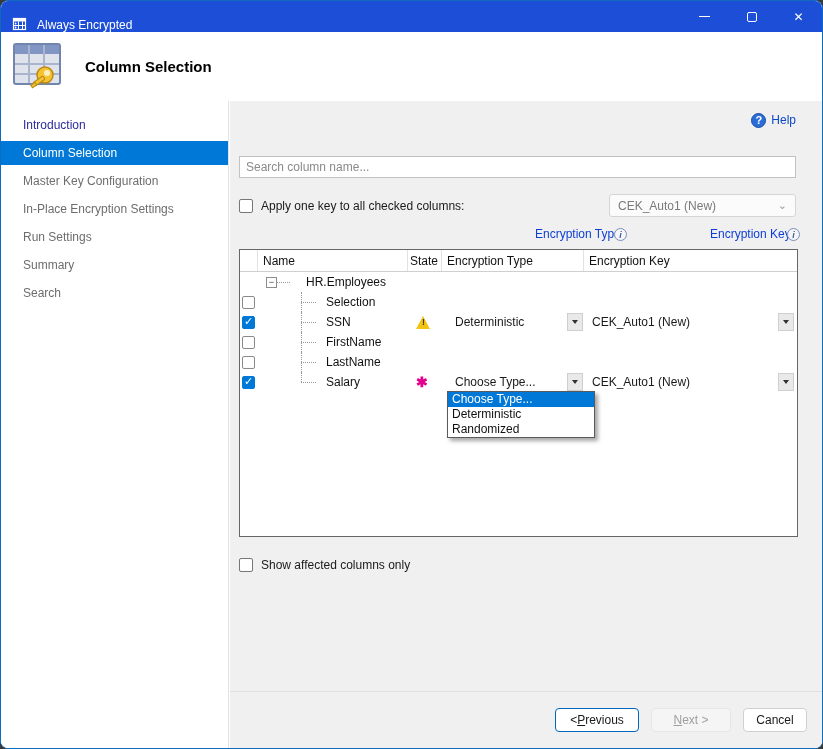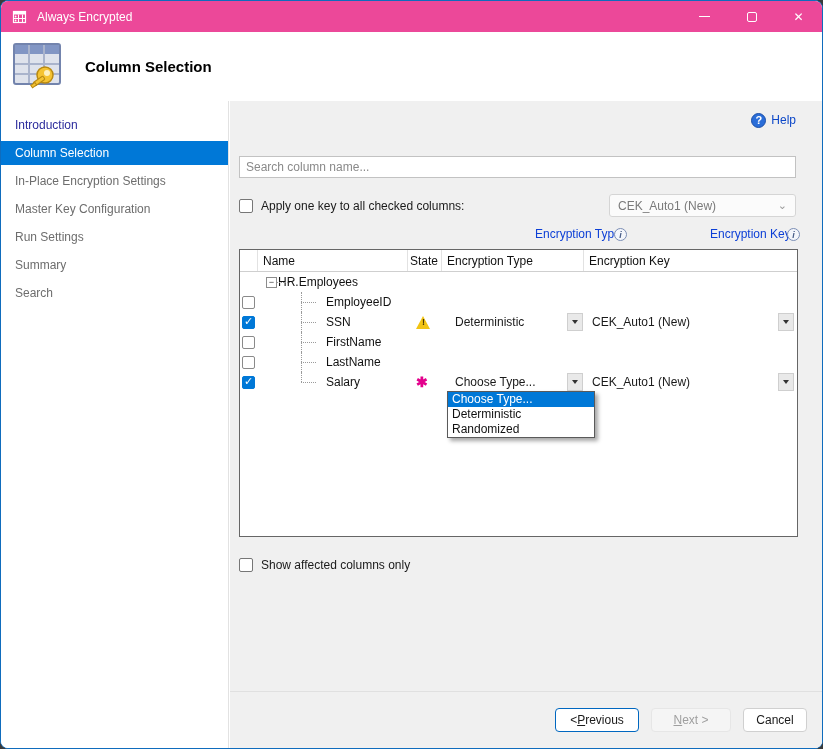--- a/index.html
+++ b/index.html
@@ -5,36 +5,36 @@
   * { margin:0; padding:0; box-sizing:border-box; }
   html,body { background:#3a3a3a; }
   body { font-family:"Liberation Sans", sans-serif; font-size:12px; color:#1a1a1a; }
   .window {
     position:relative; width:823px; height:749px; background:#fff;
     border:1px solid #0f6cbd; border-radius:8px; overflow:hidden;
   }
   
   .titlebar {
     position:absolute; left:0; top:0; width:100%; height:31px;
-    background:#ec4899; display:flex; align-items:center; color:#fff;
+    background:#1d4ed8; display:flex; align-items:flex-end; color:#fff;
   }
   .titlebar-icon { margin-left:10px; width:16px; height:16px; flex:0 0 auto; }
   .titlebar-title { margin-left:10px; font-size:12px; }
   .win-controls { position:absolute; right:0; top:0; height:31px; display:flex; }
   .win-btn { width:47px; height:31px; display:flex; align-items:center; justify-content:center; color:#fff; font-size:13px; cursor:default; }
   .min-glyph { display:inline-block; width:11px; border-top:1px solid #fff; }
   .max-glyph { display:inline-block; width:10px; height:10px; border:1px solid #fff; border-radius:2px; }
   .close-glyph { font-size:12px; }
   
   .headerband { position:absolute; left:0; top:31px; width:100%; height:69px; background:#fff; display:flex; align-items:center; }
   .header-icon { margin-left:10px; width:56px; height:52px; }
   .header-title { margin-left:18px; font-size:15px; font-weight:bold; color:#000; }
   
   .sidebar { position:absolute; left:0; top:100px; width:228px; bottom:0; background:#fff; border-right:1px solid #e2e2e2; padding-top:12px; }
-  .nav-item { height:24px; line-height:24px; padding-left:14px; margin-bottom:4px; color:#6d6d6d; cursor:default; }
+  .nav-item { height:24px; line-height:24px; padding-left:22px; margin-bottom:4px; color:#6d6d6d; cursor:default; }
   .nav-item[data-state="visited"] { color:#2b2b9c; }
   .nav-item[data-state="active"] { background:#0078d7; color:#fff; }
   
   .main { position:absolute; left:229px; top:100px; right:0; bottom:0; background:#f0f0f0; }
   .content { position:absolute; left:9px; right:26px; top:0; }
   .help-row { margin-top:10px; height:18px; display:flex; justify-content:flex-end; align-items:center; gap:5px; }
   .help-icon { width:15px; height:15px; border-radius:50%; background:#2a6dd8; border:1px solid #1b4fa8; color:#fff; font-size:11px; font-weight:bold; display:flex; align-items:center; justify-content:center; }
   .help-label { color:#0c47c8; }
   .search-input { margin-top:27px; width:100%; height:22px; border:1px solid #c2c2c2; background:#fff; padding:0 6px; font-family:"Liberation Sans",sans-serif; font-size:12px; color:#1a1a1a; }
   .search-input::placeholder { color:#8a8a8a; }
@@ -61,21 +61,21 @@
   .c-type { width:142px; flex:0 0 auto; }
   .c-key { flex:1; }
   .grid-row { display:flex; height:20px; align-items:center; position:relative; }
   .cell { height:100%; display:flex; align-items:center; position:relative; }
   .row-cb { width:13px; height:13px; margin-left:2px; border:1px solid #8a8a8a; border-radius:2px; background:#fff; position:relative; }
   .row-cb[data-checked="true"] { background:#0078d7; border-color:#0078d7; }
   .row-cb[data-checked="true"]::after { content:"✓"; position:absolute; left:1px; top:-2px; color:#fff; font-size:11px; }
   .name-cell { font-size:12px; color:#111; }
   .expander { position:absolute; left:8px; width:11px; height:11px; border:1px solid #8c8c8c; background:#fff; font-size:9px; line-height:9px; text-align:center; color:#333; }
   .root-stub { position:absolute; left:19px; top:50%; width:13px; border-top:1px dotted #9a9a9a; }
-  .root-label { margin-left:20px; }
+  .root-label { margin-left:48px; }
   .child .vline { position:absolute; left:43px; top:0; bottom:0; border-left:1px dotted #9a9a9a; }
   .child.last .vline { bottom:50%; }
   .child .hstub { position:absolute; left:43px; top:50%; width:15px; border-top:1px dotted #9a9a9a; }
   .child-label { margin-left:68px; }
   .state-warning { width:15px; height:13px; position:relative; margin-left:6px; }
   .state-warning .tri { position:absolute; left:0; top:0; width:0; height:0; border-left:7.5px solid transparent; border-right:7.5px solid transparent; border-bottom:13px solid #f2c413; }
   .state-warning .bang { position:absolute; left:0; top:1px; width:15px; text-align:center; font-size:9px; font-weight:bold; color:#4d3a00; }
   .state-required { margin-left:6px; color:#e3008c; font-size:14px; font-weight:bold; line-height:10px; }
   .type-text { margin-left:13px; }
   .key-text { margin-left:8px; }
@@ -139,22 +139,22 @@
         <rect x="22" y="38" width="12" height="4" rx="1" transform="rotate(-35 28 40)" fill="#f5c332" stroke="#b98a12" stroke-width="1"></rect>
         <rect x="20" y="43" width="5" height="3" transform="rotate(-35 22 44)" fill="#f5c332" stroke="#b98a12" stroke-width="1"></rect>
       </g>
     </svg>
     <span class="header-title">Column Selection</span>
   </div>
 
   <div class="sidebar">
     <div class="nav-item" data-state="visited">Introduction</div>
     <div class="nav-item" data-state="active">Column Selection</div>
+    <div class="nav-item" data-state="upcoming">Master Key Configuration</div>
     <div class="nav-item" data-state="upcoming">In-Place Encryption Settings</div>
-    <div class="nav-item" data-state="upcoming">Master Key Configuration</div>
     <div class="nav-item" data-state="upcoming">Run Settings</div>
     <div class="nav-item" data-state="upcoming">Summary</div>
     <div class="nav-item" data-state="upcoming">Search</div>
   </div>
 
   <div class="main">
     <div class="content">
 
       <div class="help-row">
         <span class="help-icon">?</span>
@@ -201,21 +201,21 @@
             <div class="cell c-key"></div>
         </div>
 
         <div class="grid-row">
           <div class="cell c-cb">
               <span class="row-cb" data-checked="false"></span>
             </div>
           <div class="cell c-name name-cell child">
               <span class="vline"></span>
               <span class="hstub"></span>
-            <span class="child-label">EmployeeID</span>
+            <span class="child-label">Selection</span>
             </div>
           <div class="cell c-state"></div>
             <div class="cell c-type"></div>
             <div class="cell c-key"></div>
         </div>
 
         <div class="grid-row">
           <div class="cell c-cb">
               <span class="row-cb" data-checked="true"></span>
             </div>

